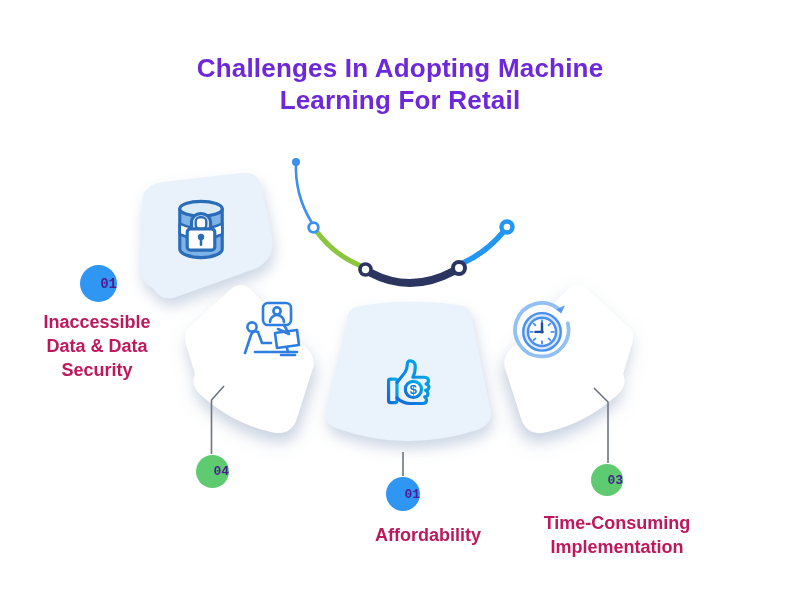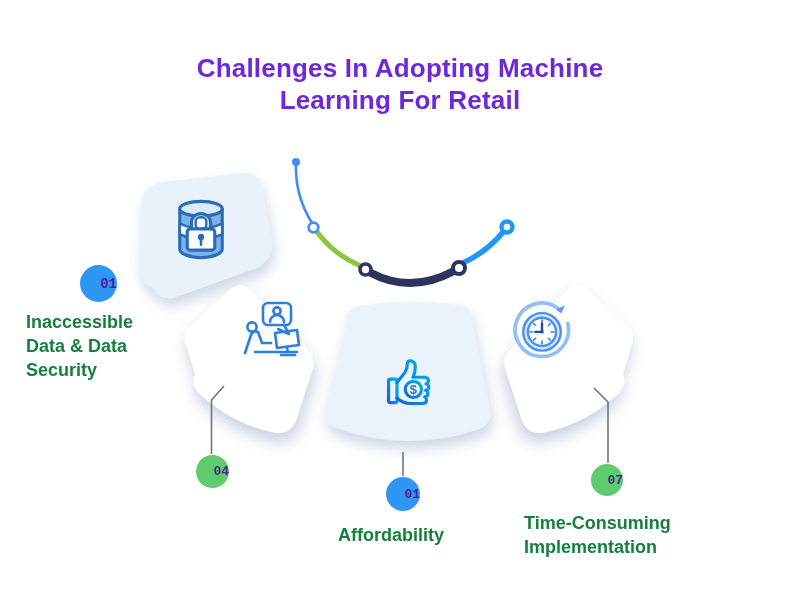--- a/index.html
+++ b/index.html
@@ -4,21 +4,21 @@
 <style>
   html,body{margin:0;padding:0;background:#fff;}
   .canvas{position:relative;width:800px;height:600px;background:#ffffff;overflow:hidden;
           font-family:"Liberation Sans",sans-serif;}
   .title{position:absolute;left:170px;top:52px;width:460px;text-align:center;
          font-size:26px;line-height:32px;font-weight:bold;color:#6d28d9;letter-spacing:.2px;}
   .diagram-svg{position:absolute;left:0;top:0;width:800px;height:600px;}
   .icon-svg{position:absolute;}
   .badge{position:absolute;border-radius:50%;display:flex;align-items:center;justify-content:flex-end;
          font-weight:bold;color:#4c1d95;font-size:13px;font-family:Liberation Mono, monospace;}
-  .label{position:absolute;text-align:left;font-weight:bold;color:#15803d;
+  .label{position:absolute;text-align:center;font-weight:bold;color:#be185d;
          font-size:18px;line-height:24px;}
 </style>
 </head>
 <body>
 
 <div class="canvas">
 
   <div class="title">Challenges In Adopting Machine Learning For Retail</div>
 
   <svg class="diagram-svg" viewBox="0 0 800 600">
@@ -127,20 +127,20 @@
   <div class="badge" style="left: 80px; top: 265px; width: 37px; height: 37px; font-size: 14px; background: rgb(47, 150, 243);">
     <span>01</span>
   </div>
   <div class="badge" style="left: 196px; top: 455px; width: 33px; height: 33px; background: rgb(94, 203, 112);">
     <span>04</span>
   </div>
   <div class="badge" style="left: 386px; top: 477px; width: 34px; height: 34px; background: rgb(47, 150, 243);">
     <span>01</span>
   </div>
   <div class="badge" style="left: 591px; top: 464px; width: 32px; height: 32px; background: rgb(94, 203, 112);">
-    <span>07</span>
+    <span>03</span>
   </div>
 
   <div class="label" style="left:26px;top:310px;width:142px">Inaccessible Data &amp; Data Security</div>
   <div class="label" style="left:524px;top:511px;width:186px">Time-Consuming Implementation</div>
   <div class="label" style="left:338px;top:523px;width:180px">Affordability</div>
 
 </div>
 
 </body></html>

